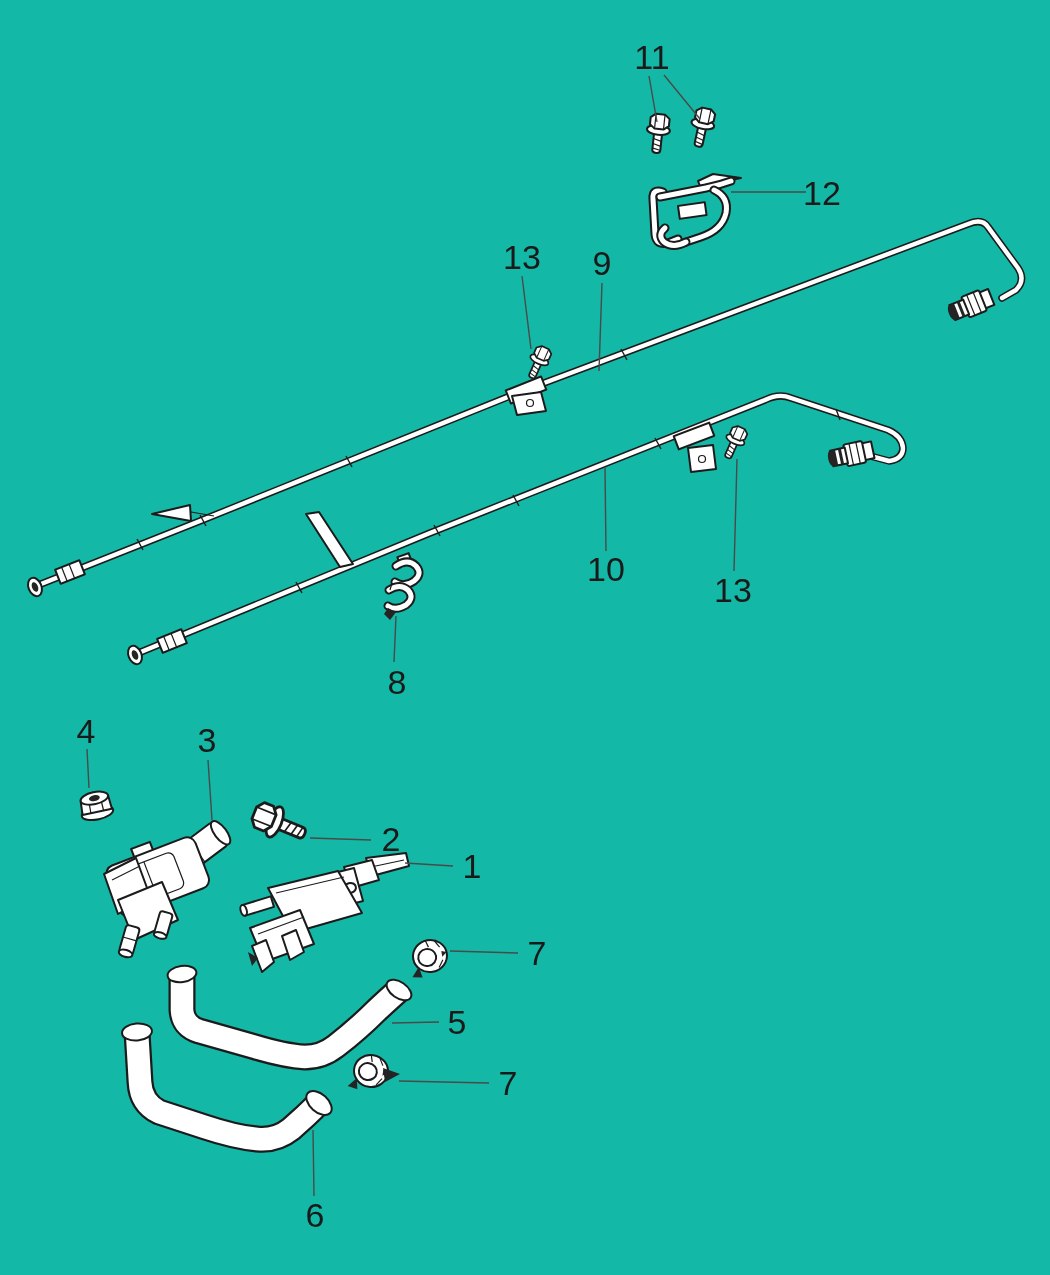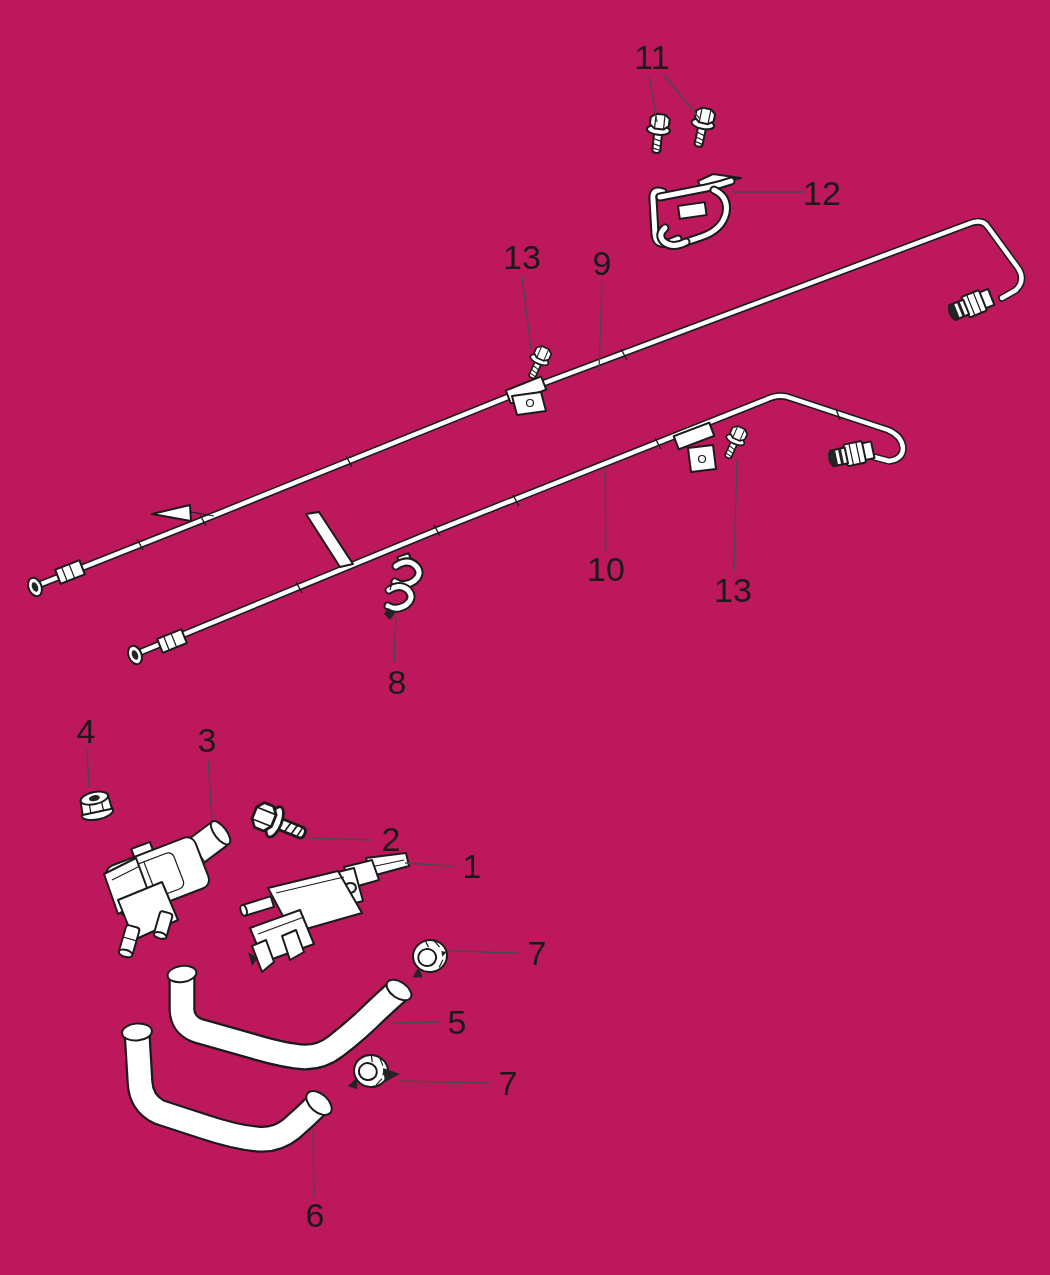--- a/index.html
+++ b/index.html
@@ -1,16 +1,16 @@
 <!DOCTYPE html>
 <html><head>
 <meta charset="utf-8">
 <style>
   html,body{margin:0;padding:0;background:#ffffff;}
-  #page{position:relative;width:1050px;height:1275px;background:#be185d;overflow:hidden;}
+  #page{position:relative;width:1050px;height:1275px;background:#14b8a6;overflow:hidden;}
   svg{display:block;}
   .outline{fill:#ffffff;stroke:#1b1b1b;stroke-width:2;stroke-linejoin:round;}
   .thin{fill:none;stroke:#1b1b1b;stroke-width:1.2;stroke-linejoin:round;}
   .dark{fill:#242424;stroke:none;}
   .tube-black{fill:none;stroke:#1b1b1b;stroke-width:7.5;stroke-linejoin:round;stroke-linecap:round;}
   .tube-white{fill:none;stroke:#ffffff;stroke-width:4.4;stroke-linejoin:round;stroke-linecap:round;}
   .hose-black{fill:none;stroke:#1b1b1b;stroke-width:27;stroke-linejoin:round;stroke-linecap:butt;}
   .hose-white{fill:none;stroke:#ffffff;stroke-width:22.5;stroke-linejoin:round;stroke-linecap:butt;}
   .rib-black{fill:none;stroke:#1b1b1b;stroke-width:9;stroke-linejoin:round;stroke-linecap:round;}
   .rib-white{fill:none;stroke:#ffffff;stroke-width:5;stroke-linejoin:round;stroke-linecap:round;}

